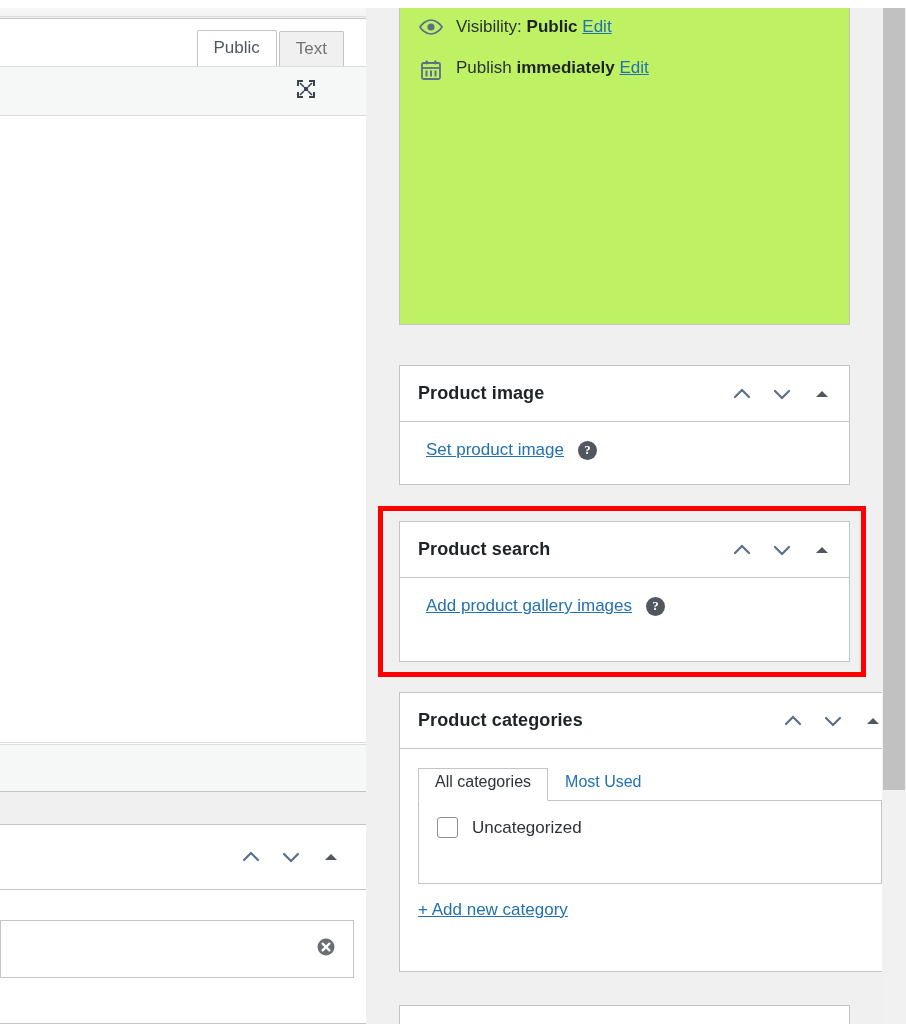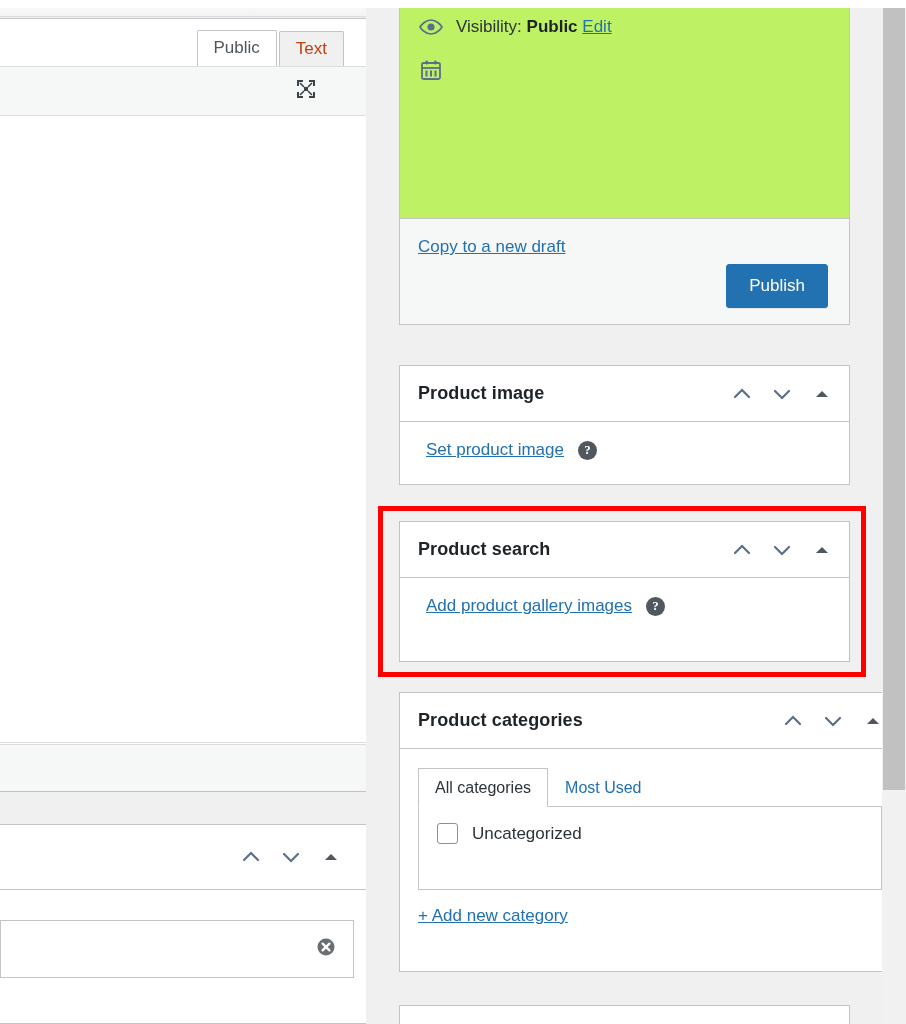--- a/index.html
+++ b/index.html
@@ -106,21 +106,21 @@
     padding-right: 22px;
     box-sizing: border-box;
   }
   .wp-switch-editor {
     border: 1px solid #c3c4c7;
     border-bottom: none;
     padding: 8px 16px 10px;
     font-size: 17px;
     line-height: 1;
     background: #f0f0f1;
-    color: #c2410c;
+    color: #737373;
     margin-left: 2px;
     border-radius: 2px 2px 0 0;
     cursor: pointer;
     position: relative;
     top: 1px;
   }
   .wp-switch-editor.active {
     background: #f6f7f7;
     color: #50575e;
     background: #fff;
@@ -309,21 +309,21 @@
 
   
   #cat-tabs {
     display: flex;
     align-items: flex-end;
     padding: 0 0 0 0;
     margin: 4px 0 0 0;
   }
   .cat-tab {
     font-size: 16px;
-    padding: 10px 16px 9px;
+    padding: 4px 16px 9px;
     cursor: pointer;
     color: #2271b1;
     border: 1px solid transparent;
     position: relative;
     top: 1px;
     text-align: center;
   }
   .cat-tab.active {
     background: #fff;
     border: 1px solid #c3c4c7;
@@ -488,28 +488,29 @@
           <svg width="22" height="22" viewBox="0 0 22 22">
             <rect x="2" y="4" width="18" height="16" rx="1.5" fill="none" stroke="#5b6f8a" stroke-width="1.8"></rect>
             <path d="M2 9h18" stroke="#5b6f8a" stroke-width="1.8"></path>
             <rect x="5.5" y="1.5" width="2.4" height="4" rx="1" fill="#5b6f8a"></rect>
             <rect x="14.1" y="1.5" width="2.4" height="4" rx="1" fill="#5b6f8a"></rect>
             <rect x="5.5" y="11.5" width="2" height="6" fill="#5b6f8a"></rect>
             <rect x="10" y="11.5" width="2" height="6" fill="#5b6f8a"></rect>
             <rect x="14.5" y="11.5" width="2" height="6" fill="#5b6f8a"></rect>
           </svg>
         </span>
+        <span class="misc-text">
+          <span>Publish</span>
+          <b>immediately</b>
+          <a class="wp-link">Edit</a>
+        </span>
       </div>
 
     </div>
 
-    <div id="major-actions">
-      <a class="wp-link" id="copy-draft-link">Copy to a new draft</a>
-      <button id="publish-btn">Publish</button>
-    </div>
   </div>
 
   <div id="product-image-box" class="postbox">
     <div class="postbox-header">
       <span class="postbox-title">Product image</span>
       <span class="handle-actions">
         <span class="order-btn">
           <svg width="22" height="22" viewBox="0 0 22 22">
               <path d="M4 14l7-7 7 7" stroke="#5b6f8a" stroke-width="2.2" fill="none" stroke-linecap="round"></path>
             </svg>

